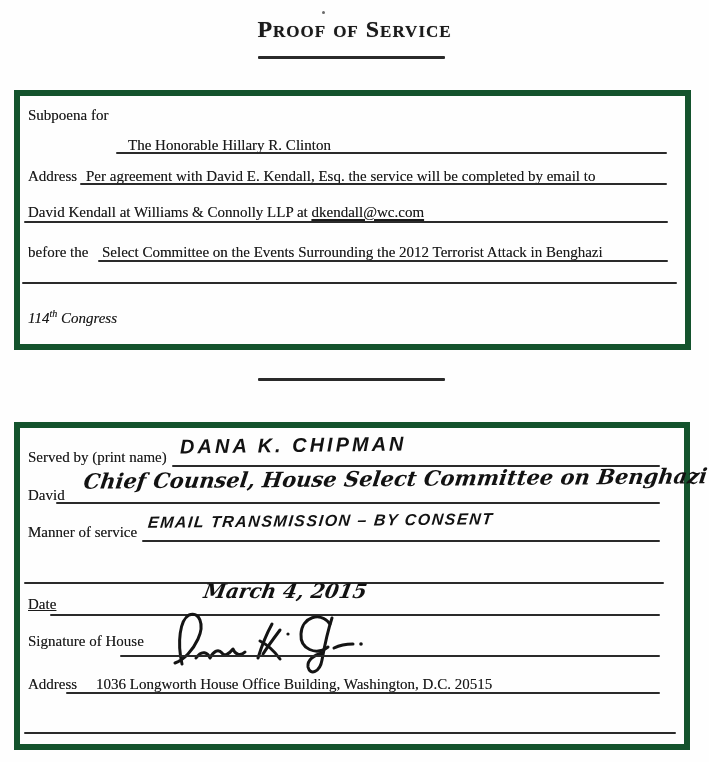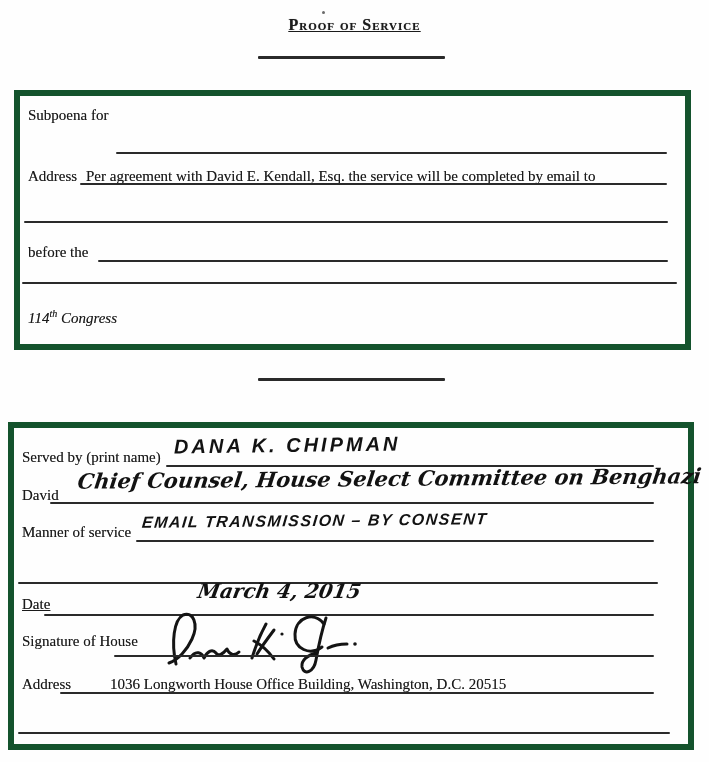--- a/index.html
+++ b/index.html
@@ -5,22 +5,22 @@
   html,body { margin:0; padding:0; background:#ffffff; }
   .page {
     position:relative; width:709px; height:762px;
     background:#fefefe; overflow:hidden;
     font-family:"Liberation Serif", serif; color:#1b1b1b;
   }
   .typed { font-size:15px; line-height:1.2; text-shadow:0 0 0.6px rgba(25,25,25,0.55); white-space:nowrap; }
   .abs { position:absolute; }
   .doc-title {
     position:absolute; top:16px; left:0; width:100%; text-align:center;
-    font-weight:bold; font-size:16px; letter-spacing:1px;
-    font-variant:small-caps; text-shadow:0 0 0.7px rgba(20,20,20,0.6);text-decoration:underline;
+    font-weight:bold; font-size:24px; letter-spacing:1px;
+    font-variant:small-caps; text-shadow:0 0 0.7px rgba(20,20,20,0.6);
   }
   .hline { position:absolute; background:#2a2a2a; height:2px; border-radius:1px; }
   .hline.thin { height:1.5px; }
   .formbox { position:absolute; border:6px solid #14532d; background:transparent; }
   .italic { font-style:italic; }
   .sup { font-size:10px; vertical-align:super; line-height:0; }
   .speck { position:absolute; width:3px; height:3px; background:#6a6a6a; border-radius:50%; }
 
   
   .hw { position:absolute; color:#121212; white-space:nowrap; }
@@ -49,41 +49,46 @@
 <div class="page">
 
   <div class="doc-title">Proof of Service</div>
   <div class="speck" style="left:322px; top:11px;"></div>
   <div class="hline" style="left:258px; top:56px; width:187px; height:3px;"></div>
 
   <div class="formbox" style="left:14px; top:90px; width:665px; height:248px;">
 
     <div class="abs typed" style="left:8px; top:10px;">Subpoena for</div>
 
+    <div class="abs typed" style="left:108px; top:40px;">The Honorable Hillary R. Clinton</div>
     <div class="hline thin" style="left:96px; top:56px; width:551px;"></div>
 
     <div class="abs typed" style="left:8px; top:71px;">Address</div>
     <div class="abs typed" style="left:66px; top:71px;">Per agreement with David E. Kendall, Esq. the service will be completed by email to</div>
     <div class="hline thin" style="left:60px; top:87px; width:587px;"></div>
 
+    <div class="abs typed" style="left:8px; top:107px;">
+      <span>David Kendall at Williams &amp; Connolly LLP at </span><span class="email-underlined">dkendall@wc.com</span>
+    </div>
     <div class="hline thin" style="left:4px; top:125px; width:644px;"></div>
 
     <div class="abs typed" style="left:8px; top:147px;">before the</div>
+    <div class="abs typed" style="left:82px; top:147px;">Select Committee on the Events Surrounding the 2012 Terrorist Attack in Benghazi</div>
     <div class="hline thin" style="left:78px; top:164px; width:570px;"></div>
 
     <div class="hline" style="left:2px; top:186px; width:655px;"></div>
 
     <div class="abs typed italic" style="left:8px; top:213px;">
       <span>114</span><span class="sup">th</span><span> Congress</span>
     </div>
   </div>
 
   <div class="hline" style="left:258px; top:378px; width:187px; height:3px;"></div>
 
-  <div class="formbox" style="left:8px; top:422px; width:664px; height:316px;padding-left:10px;">
+  <div class="formbox" style="left:14px; top:422px; width:664px; height:316px;">
 
     <div class="abs typed" style="left:8px; top:20px;">Served by (print name)</div>
     <div class="hw hw-caps-lg" style="left:160px; top:6px;">DANA K. CHIPMAN</div>
     <div class="hline thin" style="left:152px; top:37px; width:488px;"></div>
 
     <div class="abs typed" style="left:8px; top:58px;">David</div>
     <div class="hw hw-script-lg" style="left:64px; top:38px;">Chief Counsel, House Select Committee on Benghazi</div>
     <div class="hline thin" style="left:36px; top:74px; width:604px;"></div>
 
     <div class="abs typed" style="left:8px; top:95px;">Manner of service</div>
@@ -105,19 +110,19 @@
       <path d="M118,22 C112,30 106,38 101,46"></path>
       <circle cx="126" cy="26" r="1.6" fill="#141414" stroke="none"></circle>
       <path d="M168,16 C158,3 140,9 139,26 C138,41 154,48 166,39"></path>
       <path d="M170,10 C165,25 162,41 160,52 C158,64 148,68 146,59 C145,52 152,47 160,45"></path>
       <path d="M172,40 C178,37 185,36 191,36"></path>
       <circle cx="199" cy="36" r="1.8" fill="#141414" stroke="none"></circle>
     </svg>
     <div class="hline thin" style="left:100px; top:227px; width:540px;"></div>
 
     <div class="abs typed" style="left:8px; top:247px;">Address</div>
-    <div class="abs typed" style="left:76px; top:247px;margin-left:20px;">1036 Longworth House Office Building, Washington, D.C. 20515</div>
+    <div class="abs typed" style="left:76px; top:247px;">1036 Longworth House Office Building, Washington, D.C. 20515</div>
     <div class="hline thin" style="left:46px; top:264px; width:594px;"></div>
 
     <div class="hline" style="left:4px; top:304px; width:652px;"></div>
   </div>
 
 </div>
 
 </body></html>

